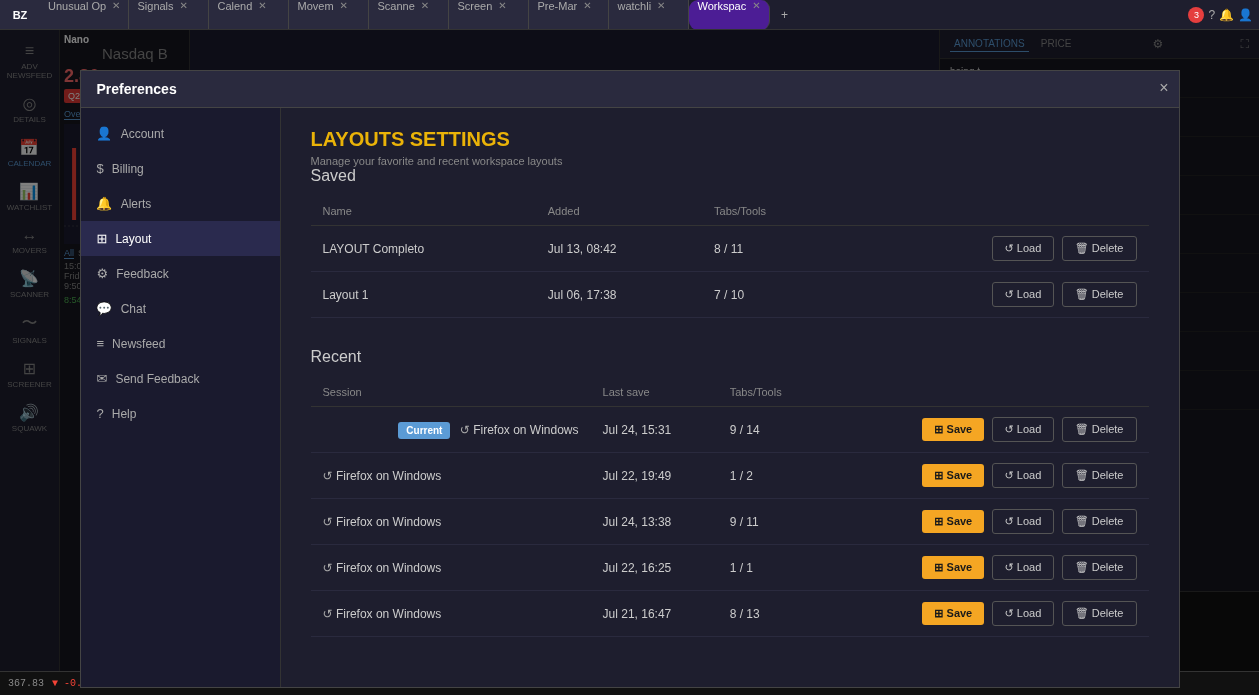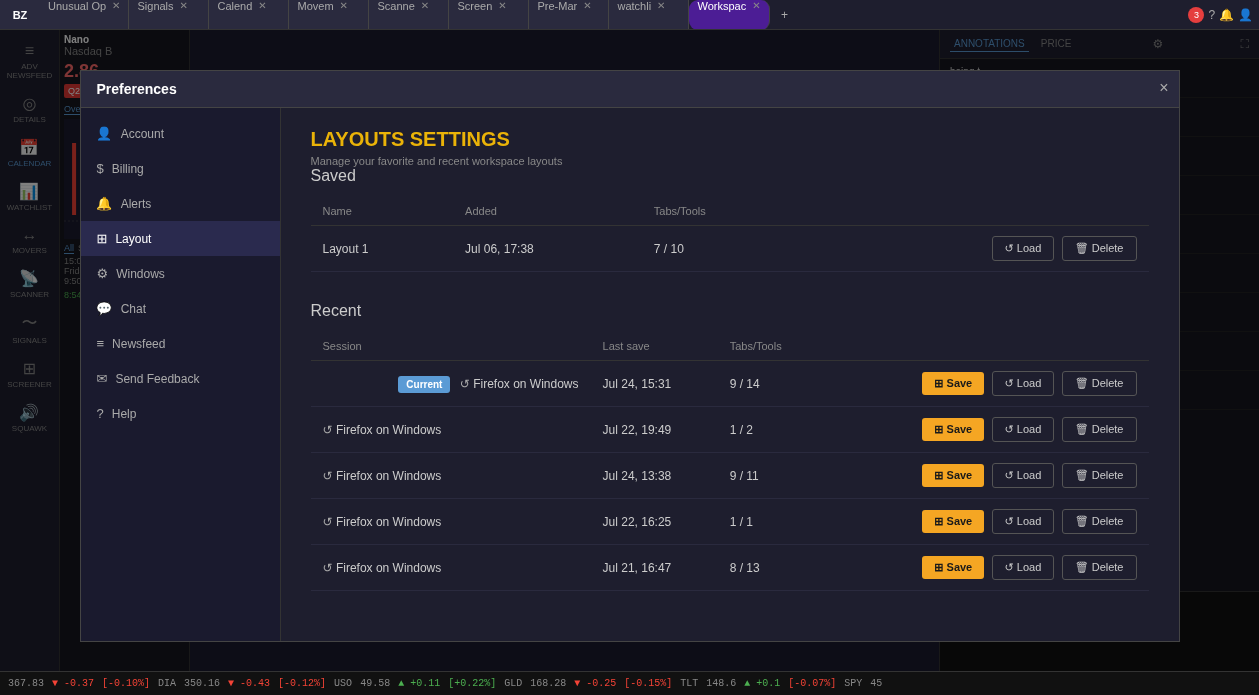--- a/index.html
+++ b/index.html
@@ -38,21 +38,21 @@
     .sidebar-item.active { color: #5b9bd5; }
     .sidebar-item .si-icon { font-size: 16px; }
     .sidebar-item .si-label { text-align: center; font-size: 8px; text-transform: uppercase; }
 
     
     .nano-panel {
       width: 130px; background: #16161e; border-right: 1px solid #333;
       padding: 4px; overflow: hidden;
     }
     .nano-title { font-size: 10px; color: #fff; font-weight: bold; }
-    .nano-sub { font-size: 11px; color: #888; }
+    .nano-sub { font-size: 15px; color: #888; margin-left: 38px; }
     .nano-price { font-size: 18px; color: #ff6b6b; font-weight: bold; margin-top: 4px; }
     .nano-badge { background: #e53935; color: #fff; font-size: 9px; padding: 2px 4px; border-radius: 2px; margin-top: 2px; display: inline-block; }
     .nano-tabs { display: flex; gap: 4px; margin-top: 6px; }
     .nano-tab { font-size: 9px; color: #888; cursor: pointer; }
     .nano-tab.active { color: #5b9bd5; border-bottom: 1px solid #5b9bd5; }
     .chart-area { width: 100%; height: 120px; background: #1a1a2e; margin-top: 4px; position: relative; overflow: hidden; }
 
     
     .pref-overlay {
       position: absolute; top: 0; left: 0; right: 0; bottom: 0;
@@ -296,21 +296,21 @@
           <div class="pref-nav-item">
             <span class="nav-icon">🔔</span>
             <span>Alerts</span>
           </div>
           <div class="pref-nav-item active">
             <span class="nav-icon">⊞</span>
             <span>Layout</span>
           </div>
           <div class="pref-nav-item">
             <span class="nav-icon">⚙</span>
-            <span>Windows</span>
+            <span>Feedback</span>
           </div>
           <div class="pref-nav-item">
             <span class="nav-icon">💬</span>
             <span>Chat</span>
           </div>
           <div class="pref-nav-item">
             <span class="nav-icon">≡</span>
             <span>Newsfeed</span>
           </div>
           <div class="pref-nav-item">
@@ -331,20 +331,29 @@
           <table class="layouts-table">
             <thead>
               <tr>
                 <th>Name</th>
                 <th>Added</th>
                 <th>Tabs/Tools</th>
                 <th></th>
               </tr>
             </thead>
             <tbody id="saved-rows">
+            <tr>
+    <td>LAYOUT Completo</td>
+    <td>Jul 13, 08:42</td>
+    <td>8 / 11</td>
+    <td style="text-align:right;white-space:nowrap;">
+      <button class="btn-action">↺ Load</button>
+      <button class="btn-action">🗑 Delete</button>
+    </td>
+  </tr>
                 <tr>
     <td>Layout 1</td>
     <td>Jul 06, 17:38</td>
     <td>7 / 10</td>
     <td style="text-align:right;white-space:nowrap;">
       <button class="btn-action">↺ Load</button>
       <button class="btn-action">🗑 Delete</button>
     </td>
   </tr>
               </tbody>

